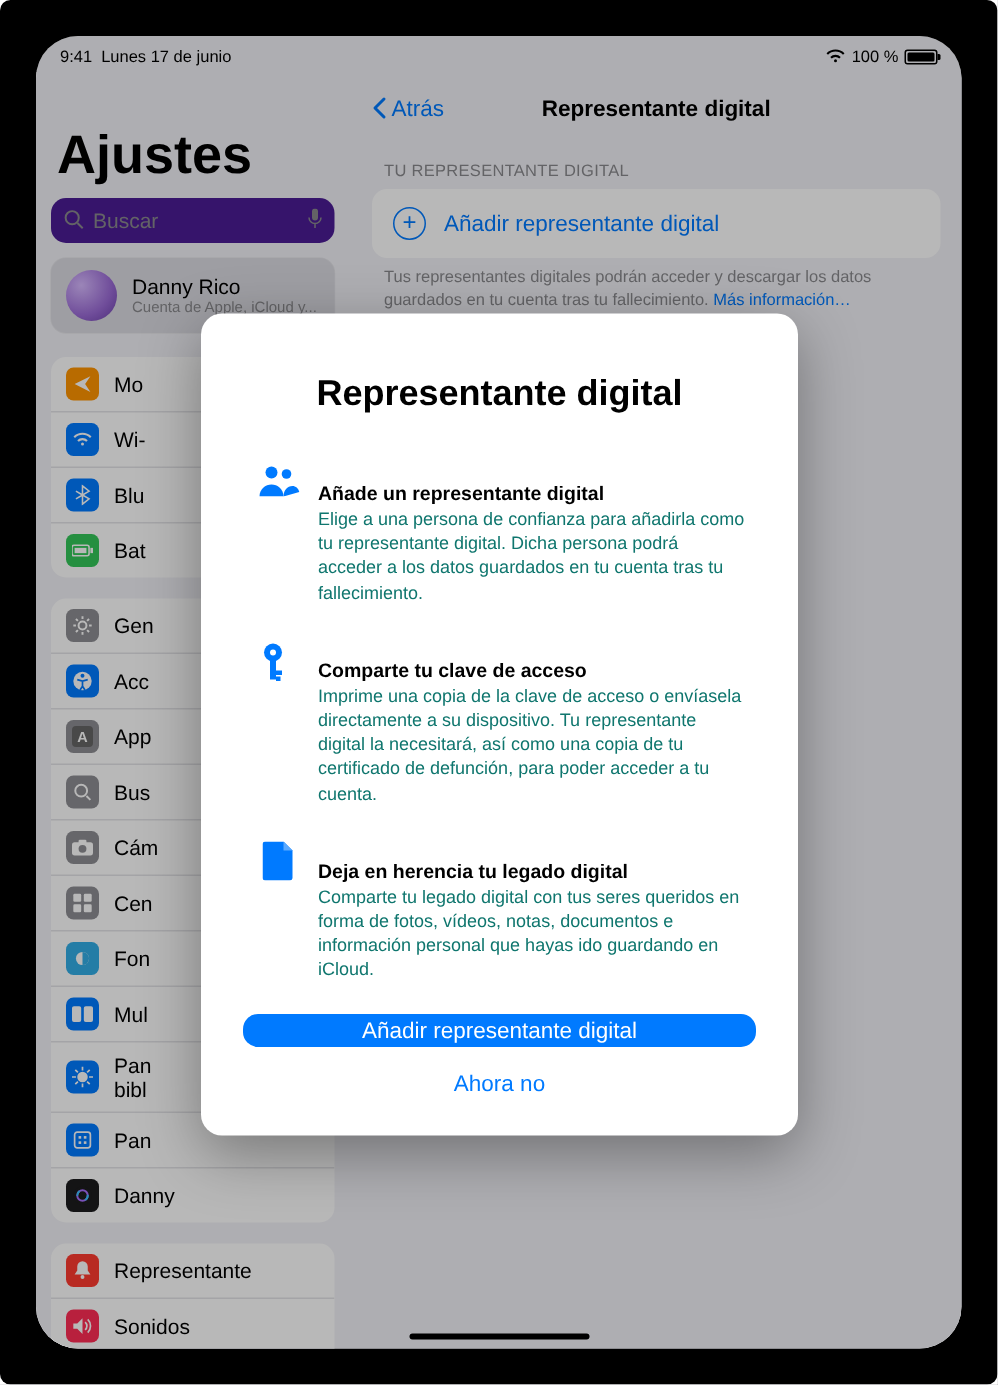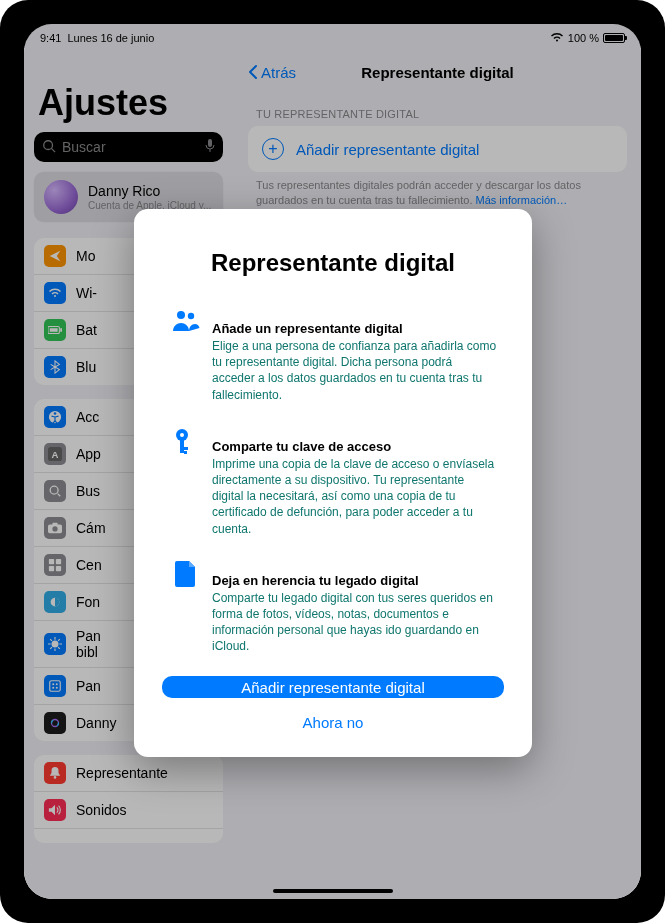--- a/index.html
+++ b/index.html
@@ -1,21 +1,21 @@
 <!DOCTYPE html>
 <html><head>
 <meta charset="utf-8">
 <style>
   * { box-sizing: border-box; margin: 0; padding: 0; }
   html, body { width: 665px; height: 923px; font-family: -apple-system, "Helvetica Neue", Helvetica, Arial, sans-serif; background: #fff; }
   .device-frame {
     position: relative;
     width: 665px; height: 923px;
     background: #000;
-    border-radius: 28px;
+    border-radius: 7px;
     padding: 24px;
     overflow: hidden;
   }
   .screen {
     position: relative;
     width: 100%; height: 100%;
     background: #f2f2f7;
     border-radius: 28px;
     overflow: hidden;
   }
@@ -44,21 +44,21 @@
     border-right: 1px solid rgba(0,0,0,0);
     padding-top: 34px;
     overflow: hidden;
   }
   .sidebar h1 {
     font-size: 36px; font-weight: 700;
     padding: 0 14px 8px;
   }
   .search {
     margin: 0 10px 10px;
-    background: #000000;
+    background: #4c1d95;
     border-radius: 10px;
     height: 30px;
     display: flex; align-items: center;
     padding: 0 8px;
     color: #8a8a8e;
     font-size: 14px;
   }
   .search .mic { margin-left: auto; }
   .account-row {
     margin: 0 10px 16px;
@@ -210,21 +210,21 @@
 </style>
 </head>
 <body>
 
 <div class="device-frame">
   <div class="screen">
 
     <div class="status-bar">
       <div class="status-left">
         <span>9:41</span>
-        <span>Lunes 16 de junio</span>
+        <span>Lunes 17 de junio</span>
       </div>
       <div class="status-right">
         <span>
           <svg width="14" height="10" viewBox="0 0 14 10">
               <path d="M7 9.5a1 1 0 100-2 1 1 0 000 2zM3.5 6a5 5 0 017 0l-1 1a3.5 3.5 0 00-5 0l-1-1zM1 3.5a8.5 8.5 0 0112 0l-1 1a7 7 0 00-10 0l-1-1z" fill="#000"></path>
             </svg>
         </span>
         <span>100 %</span>
         <span class="battery-ico">
             <span class="battery-fill"></span>
@@ -270,39 +270,48 @@
             </div>
             <div class="row">
               <span class="app-ico c-blue">
                 <svg width="14" height="14" viewBox="0 0 14 10">
                   <path d="M7 9a1 1 0 100-2 1 1 0 000 2zM3.5 5.5a5 5 0 017 0l-1 1a3.5 3.5 0 00-5 0zM1 3a8.5 8.5 0 0112 0l-1 1a7 7 0 00-10 0z" fill="#fff"></path>
                 </svg>
               </span>
               <span>Wi-</span>
             </div>
             <div class="row">
+              <span class="app-ico c-blue">
+                <svg width="14" height="14" viewBox="0 0 10 16">
+                  <path d="M5 1v14l5-4-5-3 5-3-5-4zM0 5l5 3M0 11l5-3" stroke="#fff" stroke-width="1.2" fill="none"></path>
+                </svg>
+              </span>
+              <span>Blu</span>
+            </div>
+            <div class="row">
               <span class="app-ico c-green">
                 <svg width="14" height="10" viewBox="0 0 16 10">
                   <rect x="0" y="1" width="13" height="8" rx="1.5" fill="none" stroke="#fff" stroke-width="1.2"></rect>
                   <rect x="14" y="3" width="2" height="4" fill="#fff"></rect>
                   <rect x="2" y="3" width="9" height="4" fill="#fff"></rect>
                 </svg>
               </span>
               <span>Bat</span>
             </div>
-            <div class="row">
-              <span class="app-ico c-blue">
-                <svg width="14" height="14" viewBox="0 0 10 16">
-                  <path d="M5 1v14l5-4-5-3 5-3-5-4zM0 5l5 3M0 11l5-3" stroke="#fff" stroke-width="1.2" fill="none"></path>
-                </svg>
-              </span>
-              <span>Blu</span>
-            </div>
           </div>
         <div class="list-group">
+            <div class="row">
+              <span class="app-ico c-gray">
+                <svg width="14" height="14" viewBox="0 0 16 16">
+                  <circle cx="8" cy="8" r="3" fill="none" stroke="#fff" stroke-width="1.5"></circle>
+                  <path d="M8 1v2M8 13v2M1 8h2M13 8h2M3 3l1.5 1.5M11.5 11.5L13 13M13 3l-1.5 1.5M4.5 11.5L3 13" stroke="#fff" stroke-width="1.5"></path>
+                </svg>
+              </span>
+              <span>Gen</span>
+            </div>
             <div class="row">
               <span class="app-ico c-blue">
                 <svg width="14" height="14" viewBox="0 0 16 16">
                   <circle cx="8" cy="8" r="7" fill="#fff"></circle>
                   <circle cx="8" cy="4" r="1.5" fill="#007aff"></circle>
                   <path d="M4 7l4 1 4-1M8 8v4l-2 3M8 12l2 3" stroke="#007aff" stroke-width="1.3" fill="none"></path>
                 </svg>
               </span>
               <span>Acc</span>
             </div>
@@ -346,20 +355,29 @@
               <span>Cen</span>
             </div>
             <div class="row">
               <span class="app-ico c-cyan">
                 <svg width="14" height="14" viewBox="0 0 16 16">
                   <circle cx="8" cy="8" r="5" fill="#fff"></circle>
                   <path d="M8 3a5 5 0 010 10" fill="#32ade6"></path>
                 </svg>
               </span>
               <span>Fon</span>
+            </div>
+            <div class="row">
+              <span class="app-ico c-blue">
+                <svg width="14" height="14" viewBox="0 0 16 12">
+                  <rect x="0" y="0" width="7" height="12" rx="1.5" fill="#fff"></rect>
+                  <rect x="9" y="0" width="7" height="12" rx="1.5" fill="#fff"></rect>
+                </svg>
+              </span>
+              <span>Mul</span>
             </div>
             <div class="row">
               <span class="app-ico c-blue">
                 <svg width="14" height="14" viewBox="0 0 16 16">
                   <circle cx="8" cy="8" r="4" fill="#fff"></circle>
                   <path d="M8 0v3M8 13v3M0 8h3M13 8h3M2.5 2.5l2 2M11.5 11.5l2 2M13.5 2.5l-2 2M4.5 11.5l-2 2" stroke="#fff" stroke-width="1.3"></path>
                 </svg>
               </span>
               <div style="display: flex; flex-direction: column;">
                 <span>Pan</span>

